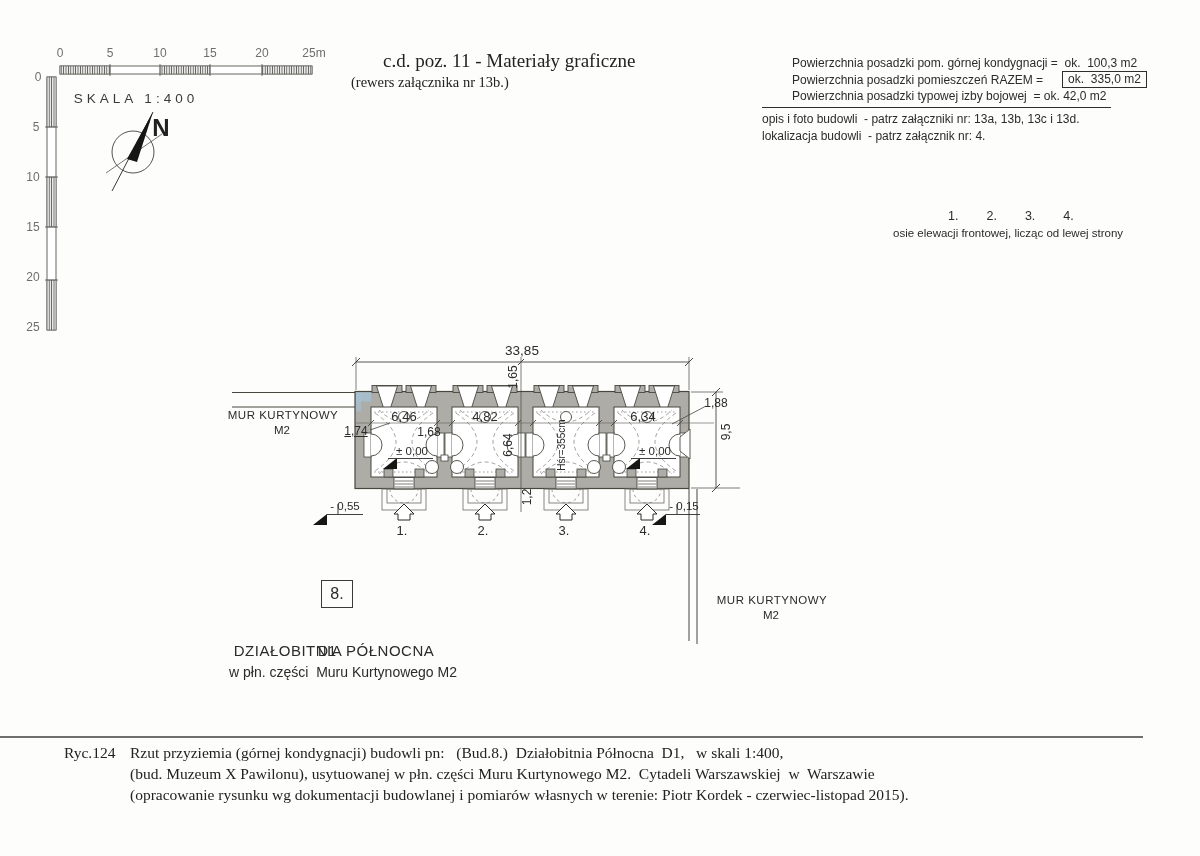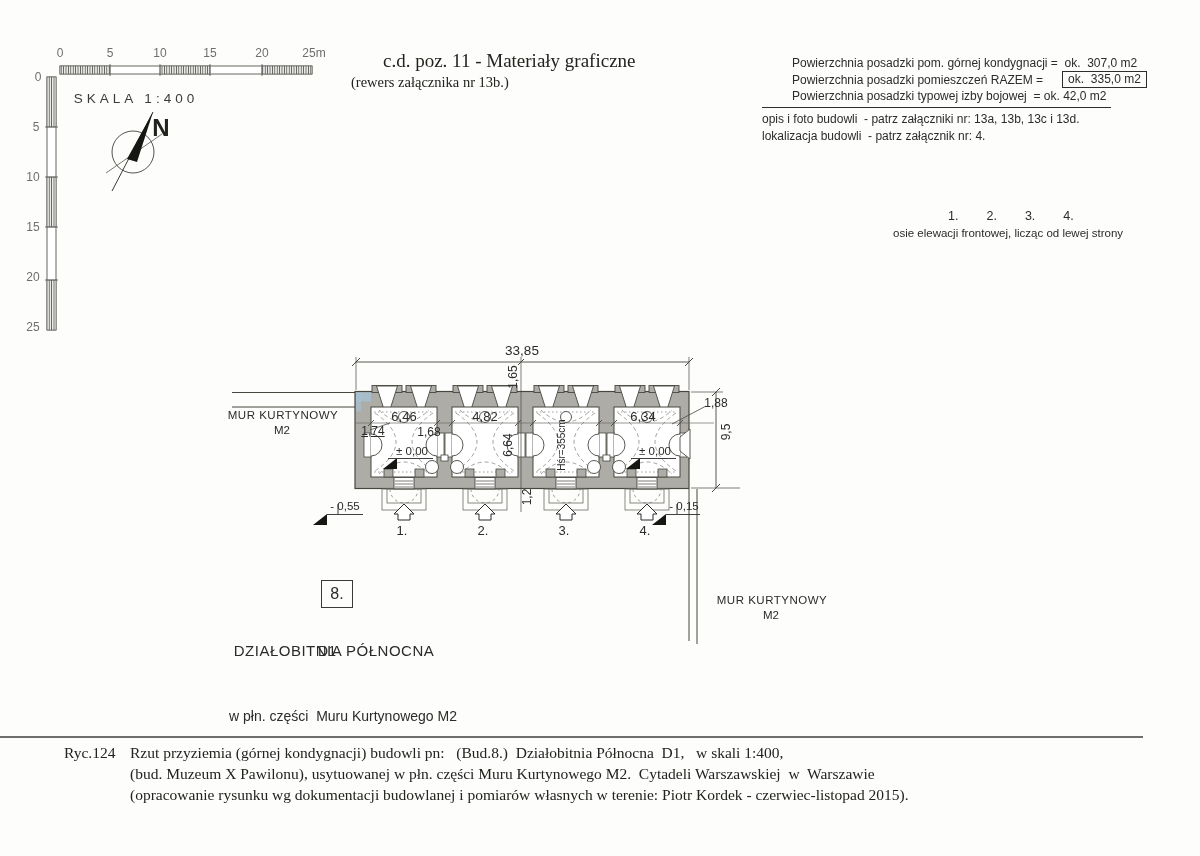--- a/index.html
+++ b/index.html
@@ -206,21 +206,21 @@
   <div class="lbl c gray" style="left:36px;top:127px;font-size:12px;">5</div>
   <div class="lbl c gray" style="left:33px;top:177px;font-size:12px;">10</div>
   <div class="lbl c gray" style="left:33px;top:227px;font-size:12px;">15</div>
   <div class="lbl c gray" style="left:33px;top:277px;font-size:12px;">20</div>
   <div class="lbl c gray" style="left:33px;top:327px;font-size:12px;">25</div>
   <div class="lbl c" style="left:136px;top:99px;font-size:13.5px;letter-spacing:4px;color:#3c3b38;">SKALA 1:400</div>
   <div class="lbl c" style="left:161px;top:128px;font-size:24px;font-weight:600;color:#22221f;">N</div>
 
   <div id="infobox">
     <div class="rows">
-      <div class="row">Powierzchnia posadzki pom. górnej kondygnacji =  ok.  307,0 m2</div>
+      <div class="row">Powierzchnia posadzki pom. górnej kondygnacji =  ok.  100,3 m2</div>
       <div class="rowflex">
         <span class="row">Powierzchnia posadzki pomieszczeń RAZEM =</span>
         <span class="boxval">ok.  335,0 m2</span>
       </div>
       <div class="row">Powierzchnia posadzki typowej izby bojowej  = ok. 42,0 m2</div>
     </div>
     <div class="div">
       <div class="note">opis i foto budowli  - patrz załączniki nr: 13a, 13b, 13c i 13d.</div>
       <div class="note">lokalizacja budowli  - patrz załącznik nr: 4.</div>
     </div>
@@ -237,21 +237,21 @@
   </div>
 
   <div class="lbl c" style="left:522px;top:351px;font-size:13.5px;">33,85</div>
   <div class="lbl rc" style="left:513px;top:377px;font-size:12px;">1,65</div>
   <div class="lbl c" style="left:404px;top:416px;font-size:13px;">6,46</div>
   <div class="lbl c" style="left:485px;top:416px;font-size:13px;">4,82</div>
   <div class="lbl c" style="left:643px;top:416px;font-size:13px;">6,34</div>
   <div class="lbl c" style="left:429px;top:432px;font-size:12px;">1,68</div>
   <div class="lbl rc" style="left:508px;top:445px;font-size:12px;">6,64</div>
   <div class="lbl rc" style="left:562px;top:445px;font-size:10px;">Hśr=355cm</div>
-  <div class="lbl c" style="left:373px;top:431px;font-size:12px;text-decoration:underline;">1,74</div>
+  <div class="lbl c" style="left:356px;top:431px;font-size:12px;text-decoration:underline;">1,74</div>
   <div class="lbl c" style="left:716px;top:403px;font-size:12px;">1,88</div>
   <div class="lbl rc" style="left:726px;top:432px;font-size:12px;">9,5</div>
   <div class="lbl rc" style="left:527px;top:497px;font-size:12px;">1,2</div>
   <div class="lbl c" style="left:412px;top:452px;font-size:11.5px;">± 0,00</div>
   <div class="lbl c" style="left:655px;top:452px;font-size:11.5px;">± 0,00</div>
   <div class="lbl c" style="left:345px;top:507px;font-size:11.5px;">- 0,55</div>
   <div class="lbl c" style="left:684px;top:507px;font-size:11.5px;">- 0,15</div>
   <div class="lbl c" style="left:402px;top:530px;font-size:13px;">1.</div>
   <div class="lbl c" style="left:483px;top:530px;font-size:13px;">2.</div>
   <div class="lbl c" style="left:564px;top:530px;font-size:13px;">3.</div>
@@ -260,20 +260,20 @@
   <div class="lbl c" style="left:283px;top:416px;font-size:11.5px;letter-spacing:0.5px;">MUR KURTYNOWY</div>
   <div class="lbl c" style="left:282px;top:431px;font-size:11.5px;">M2</div>
   <div class="lbl c" style="left:772px;top:601px;font-size:11.5px;letter-spacing:0.5px;">MUR KURTYNOWY</div>
   <div class="lbl c" style="left:771px;top:616px;font-size:11.5px;">M2</div>
 
   <div id="numbox">
     <span>8.</span>
   </div>
   <div class="lbl c" style="left:334px;top:650px;font-size:15px;letter-spacing:0.5px;">DZIAŁOBITNIA PÓŁNOCNA</div>
   <div class="lbl c" style="left:327px;top:651px;font-size:14px;">D1</div>
-  <div class="lbl c" style="left:343px;top:672px;font-size:14px;margin-top:44px;">w płn. części  Muru Kurtynowego M2</div>
+  <div class="lbl c" style="left:343px;top:672px;font-size:14px;">w płn. części  Muru Kurtynowego M2</div>
 
   <div class="cap serif" style="left:64px;top:744px;">Ryc.124</div>
   <div class="cap serif" style="left:130px;top:744px;">Rzut przyziemia (górnej kondygnacji) budowli pn:   (Bud.8.)  Działobitnia Północna  D1,   w skali 1:400,</div>
   <div class="cap serif" style="left:130px;top:765px;">(bud. Muzeum X Pawilonu), usytuowanej w płn. części Muru Kurtynowego M2.  Cytadeli Warszawskiej  w  Warszawie</div>
   <div class="cap serif" style="left:130px;top:786px;">(opracowanie rysunku wg dokumentacji budowlanej i pomiarów własnych w terenie: Piotr Kordek - czerwiec-listopad 2015).</div>
 
 </div>
 
 </body></html>

